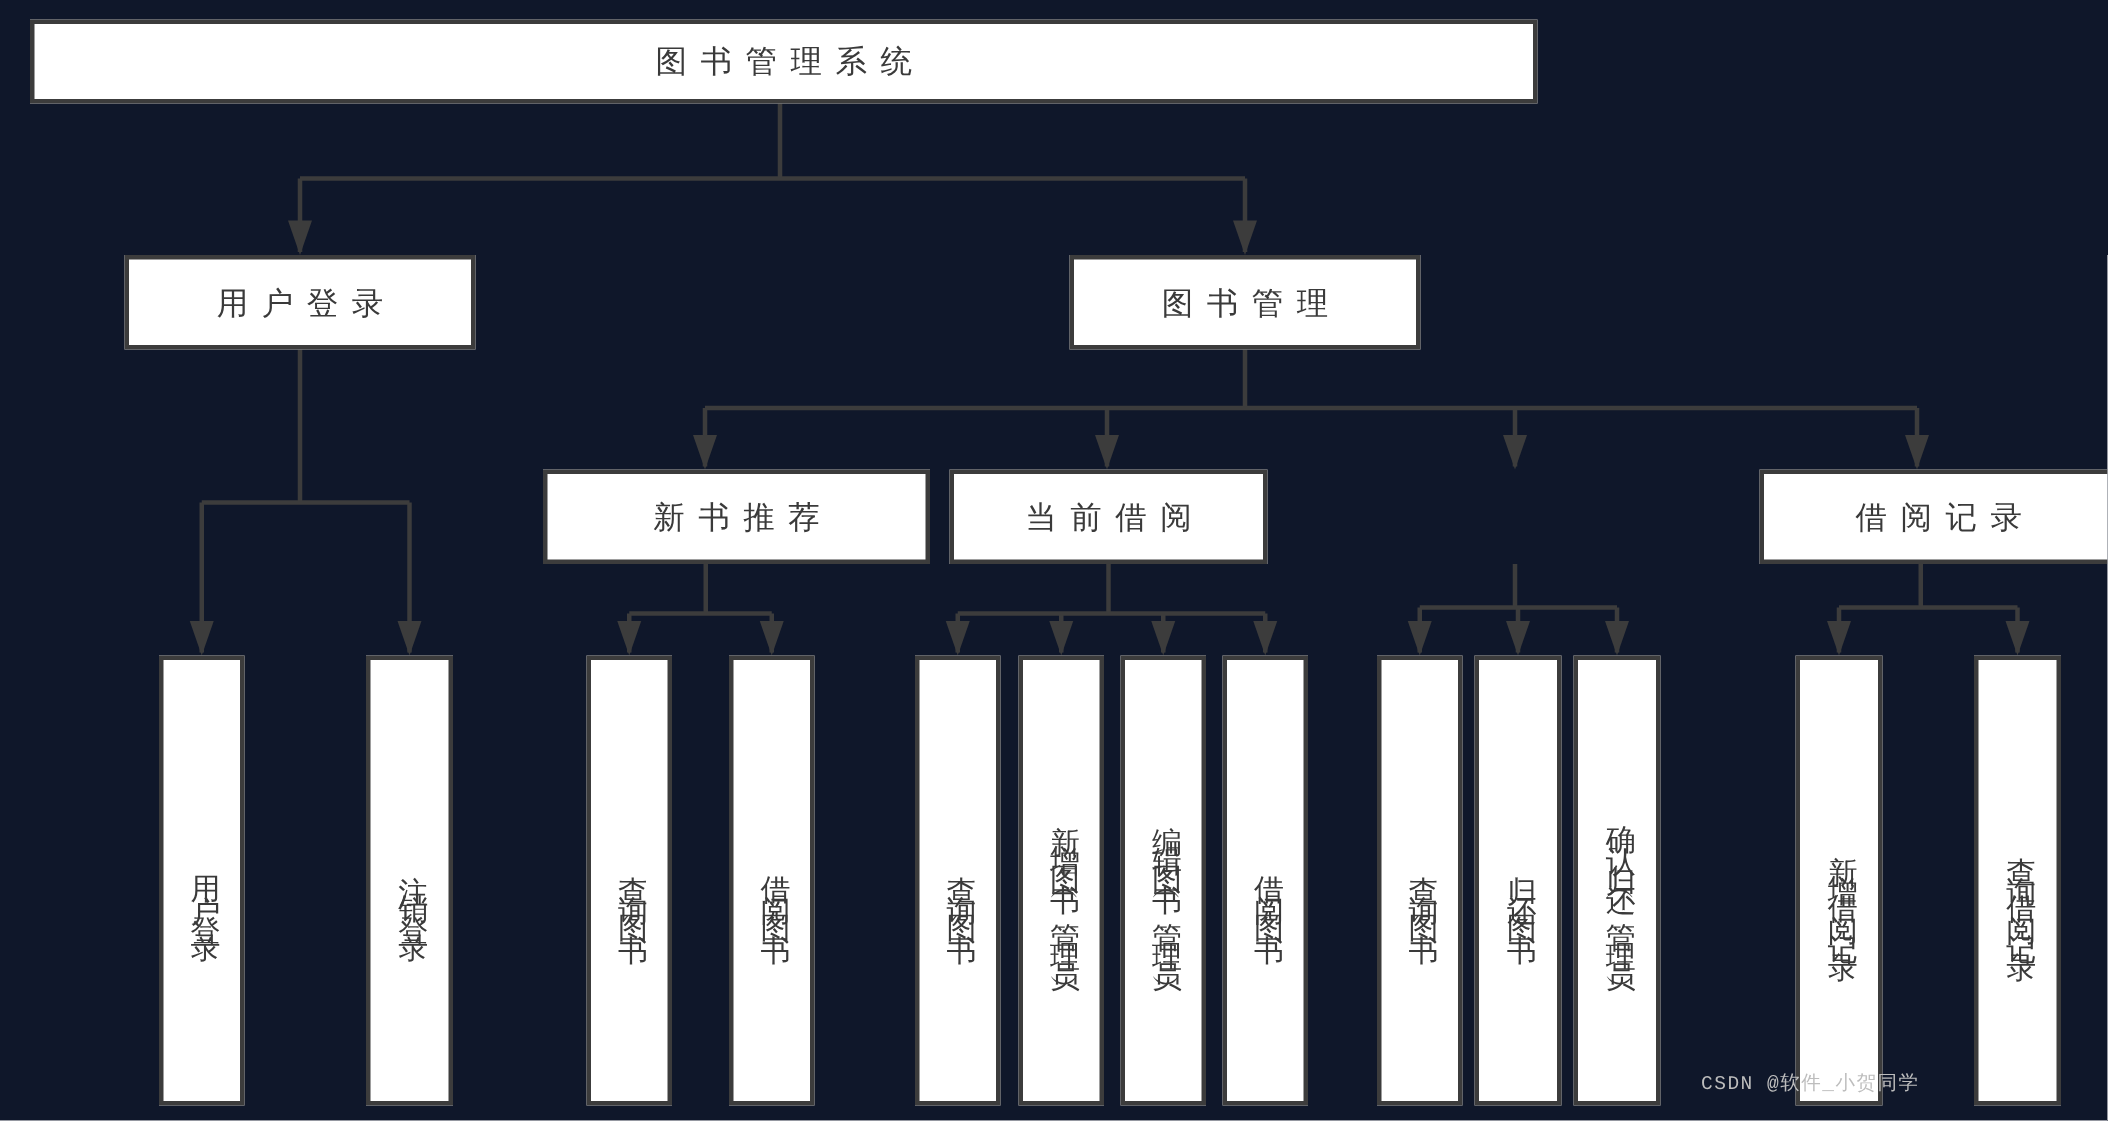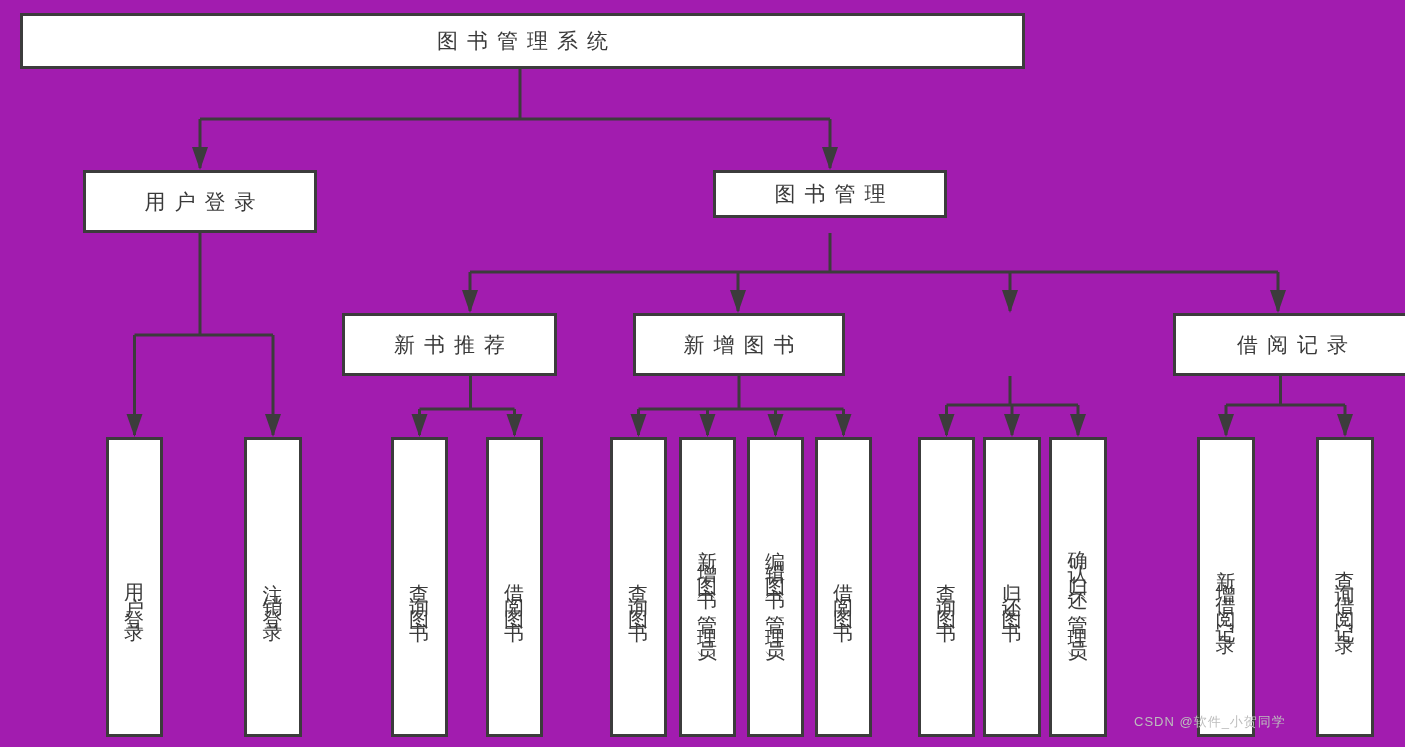--- a/index.html
+++ b/index.html
@@ -1,20 +1,20 @@
 <!DOCTYPE html>
 <html><head>
 <meta charset="utf-8">
 <style>
   html,body{margin:0;padding:0;background:#ffffff;}
   .canvas{
     position:relative;
     width:1405px;height:747px;
-    background:#a21caf;
-    font-family:Liberation Sans, sans-serif;
+    background:#0f172a;
+    font-family:Liberation Mono, monospace;
     overflow:hidden;
   }
   .connector-layer{position:absolute;left:0;top:0;width:1405px;height:747px;}
   .box{
     position:absolute;
     box-sizing:border-box;
     border:3px solid #3c3c3c;
     background:#ffffff;
     display:flex;
     align-items:center;
@@ -84,29 +84,29 @@
     </g>
   </svg>
 
   <div class="box" style="left:20px;top:13px;width:1005px;height:56px">
     <span class="hlabel">图书管理系统</span>
   </div>
 
   <div class="box" style="left:83px;top:170px;width:234px;height:63px">
     <span class="hlabel">用户登录</span>
   </div>
-  <div class="box" style="left:713px;top:170px;width:234px;height:48px">
+  <div class="box" style="left:713px;top:170px;width:234px;height:63px">
     <span class="hlabel">图书管理</span>
   </div>
 
-  <div class="box" style="left:342px;top:313px;width:215px;height:63px">
+  <div class="box" style="left:362px;top:313px;width:258px;height:63px">
     <span class="hlabel">新书推荐</span>
   </div>
   <div class="box" style="left:633px;top:313px;width:212px;height:63px">
-    <span class="hlabel">新增图书</span>
+    <span class="hlabel">当前借阅</span>
   </div>
   <div class="box" style="left:1173px;top:313px;width:239px;height:63px">
     <span class="hlabel">借阅记录</span>
   </div>
 
   <div class="box vbox" style="left:106px;width:57px">
     <span class="vtext">用户登录</span>
   </div>
   <div class="box vbox" style="left:244px;width:58px">
     <span class="vtext">注销登录</span>

